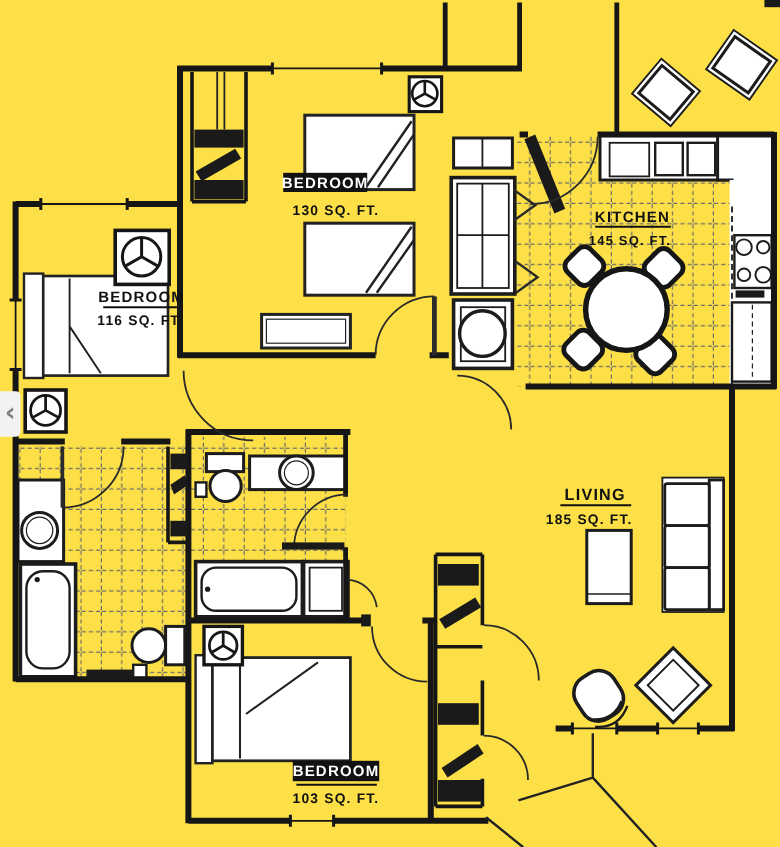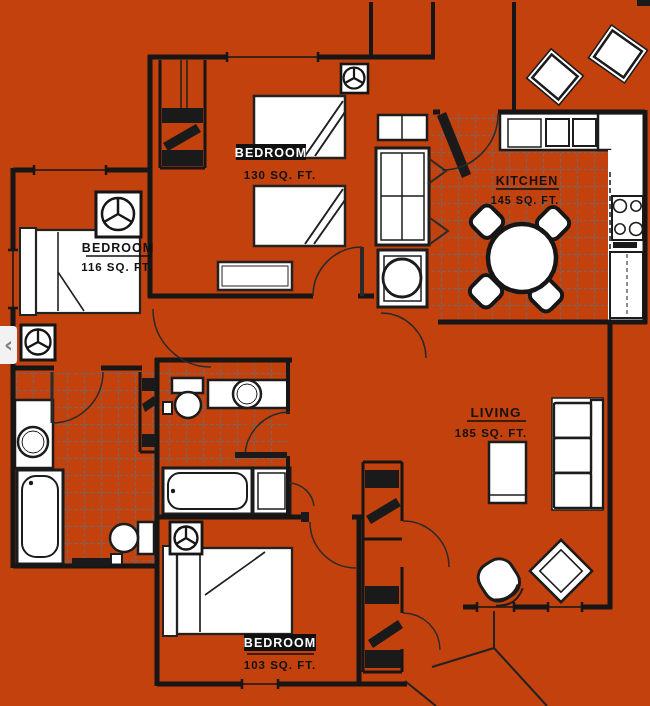--- a/index.html
+++ b/index.html
@@ -1,16 +1,16 @@
 <!DOCTYPE html>
 <html><head>
 <meta charset="utf-8">
 <style>
   html,body{margin:0;padding:0;background:#fff;}
-  .stage{position:relative;width:650px;height:706px;background:#c2410c;overflow:hidden;
+  .stage{position:relative;width:650px;height:706px;background:#fde047;overflow:hidden;
          font-family:"Liberation Sans",sans-serif;}
   svg{position:absolute;left:0;top:0;}
   .room-name{font-family:"Liberation Sans",sans-serif;font-weight:bold;font-size:12.5px;letter-spacing:1px;fill:#111;}
   .room-name.rev{fill:#fff;}
   .room-area{font-family:"Liberation Sans",sans-serif;font-weight:bold;font-size:11.5px;letter-spacing:1px;fill:#111;}
   .carousel-prev{position:absolute;left:0px;top:326px;width:17px;height:38px;
                  background:#f2f2f2;border-radius:0 4px 4px 0;display:flex;align-items:center;
                  justify-content:center;color:#808080;font-size:22px;font-weight:bold;cursor:pointer;
                  font-family:"DejaVu Sans",sans-serif;line-height:1;}
 </style>

